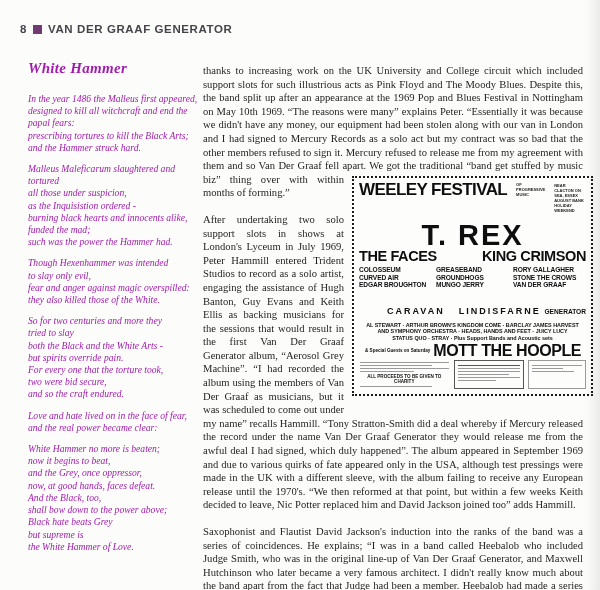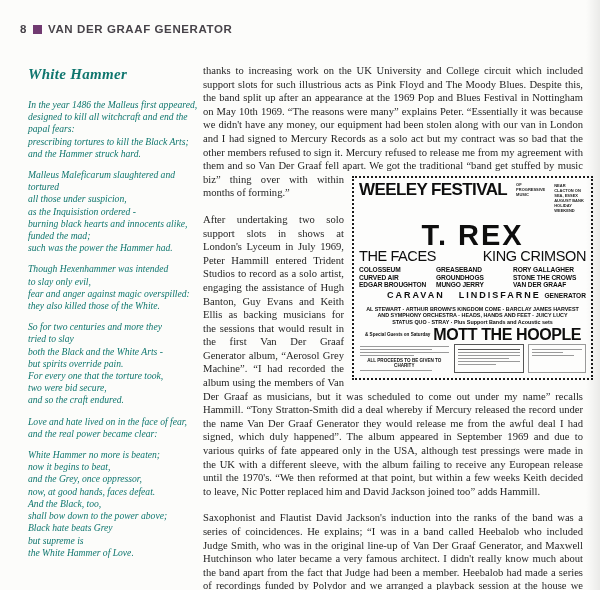--- a/index.html
+++ b/index.html
@@ -22,22 +22,22 @@
   
   .header{
     position:absolute;left:20px;top:23px;
     display:flex;align-items:center;gap:6px;
     font-family:"Liberation Sans", sans-serif;
     font-weight:bold;font-size:11.5px;letter-spacing:0.6px;color:#474349;
   }
   .bullet{width:9px;height:9px;background:#713a71;display:inline-block;}
   
   .poem{
-    position:absolute;left:28px;top:66px;width:165px;
-    color:#0f766e;
+    position:absolute;left:28px;top:60px;width:165px;
+    color:#a21caf;
   }
   .poem-title{
     font-style:italic;font-weight:bold;font-size:15px;
     margin:0 0 16px 0;letter-spacing:0.3px;
   }
   .stanza{margin:0 16px 9px 0;}
   .stanza div{
     font-style:italic;font-size:9.6px;line-height:12.2px;
     white-space:nowrap;
   }
@@ -66,33 +66,33 @@
     white-space:nowrap;
   }
   .poster-tiny{font-size:4px;line-height:5px;font-weight:bold;color:#222;}
   .poster-tiny.right{margin-left:auto;text-align:left;padding-top:1px;}
   .headliner{
     font-weight:bold;font-size:29px;line-height:27px;letter-spacing:2px;
     text-align:center;margin:9px 0 0 0;
   }
   .secondbill{
     display:flex;justify-content:space-between;align-items:baseline;
-    font-weight:normal;font-size:14.5px;letter-spacing:-0.4px;line-height:15px;
+    font-weight:bold;font-size:14.5px;letter-spacing:-0.4px;line-height:15px;
     margin-top:0px;
   }
   .bands-grid{
     display:grid;grid-template-columns:1fr 1fr 1fr;column-gap:4px;
     margin-top:2px;
   }
   .bands-grid .col div{
     font-weight:bold;font-size:6.6px;line-height:7.8px;letter-spacing:-0.1px;
     white-space:nowrap;
   }
   .caravan-row{
-    display:flex;align-items:baseline;margin-top:0px;
+    display:flex;align-items:baseline;margin-top:16px;
   }
   .caravan-row .c1{font-weight:bold;font-size:9px;letter-spacing:2px;margin-left:28px;}
   .caravan-row .c2{font-weight:bold;font-size:9px;letter-spacing:2px;margin-left:14px;}
   .caravan-row .c3{font-weight:bold;font-size:6.6px;margin-left:auto;}
   .support{text-align:center;font-weight:bold;font-size:5.4px;line-height:6.6px;margin-top:3px;}
   .mott-row{display:flex;align-items:center;margin-top:2px;}
   .mott-label{font-size:4.6px;font-weight:bold;white-space:nowrap;margin:0 3px 0 6px;}
   .mott{font-weight:bold;font-size:16px;letter-spacing:-0.4px;white-space:nowrap;}
   .fineprint{display:flex;gap:4px;margin-top:3px;align-items:stretch;}
   .fp-left{flex:1.4;}

